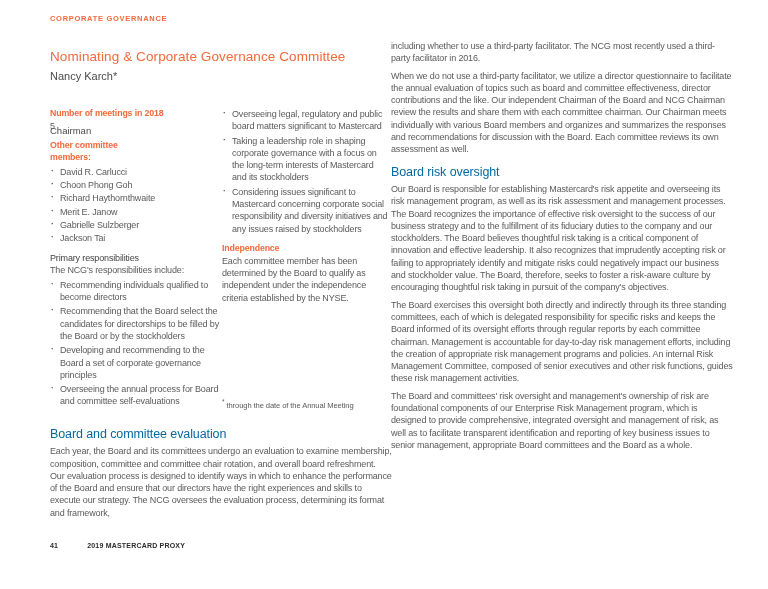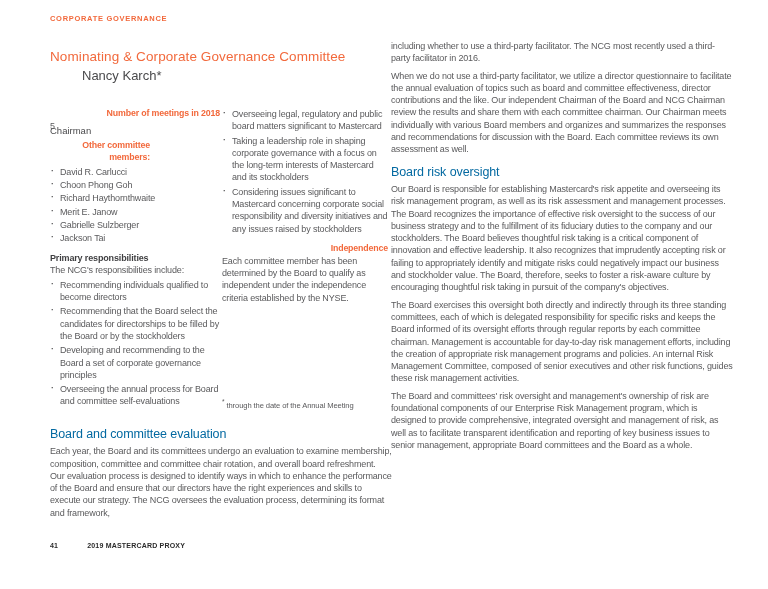--- a/index.html
+++ b/index.html
@@ -15,36 +15,36 @@
     position:absolute;left:50px;top:14px;
     font-size:7.5px;font-weight:bold;letter-spacing:0.7px;
     color:#F2693C;
   }
   
   .title-block{position:absolute;left:50px;top:49px;width:340px;}
   .committee-title{
     font-size:13.5px;font-weight:normal;color:#F2693C;
     letter-spacing:0.1px;margin:0 0 6px 0;
   }
-  .chair-name{font-size:13px;color:#4A4A4C;line-height:12.5px;margin-left:32px;}
+  .chair-name{font-size:11px;color:#4A4A4C;line-height:12.5px;}
   .chair-title{font-size:9.5px;color:#4A4A4C;line-height:12.5px;margin-top:42px;}
 
   
   .col{position:absolute;font-size:9px;line-height:12.3px;letter-spacing:-0.15px;}
   .col-left{left:50px;top:108px;width:170px;}
   .col-mid{left:222px;top:106px;width:166px;}
   .col-right{left:391px;top:40px;width:343px;}
 
   .col-heading{
     font-size:8.8px;font-weight:bold;color:#F2693C;
-    line-height:11.8px;margin:0;text-align:right;
+    line-height:11.8px;margin:0;
   }
   .col-heading.constrained{max-width:100px;}
   .sub-heading{
-    font-size:9px;font-weight:bold;color:#3F3F41;
+    font-size:9px;font-weight:normal;color:#3F3F41;
     line-height:12px;margin:0;
   }
   .value-line{margin:0 0 8px 0;}
   .mt8{margin-top:8px;}
   .mt4{margin-top:4px;}
 
   ul.plain{list-style:none;margin:2px 0 0 0;padding:0;}
   ul.plain li{
     position:relative;padding-left:10px;margin:0 0 1px 0;
   }

